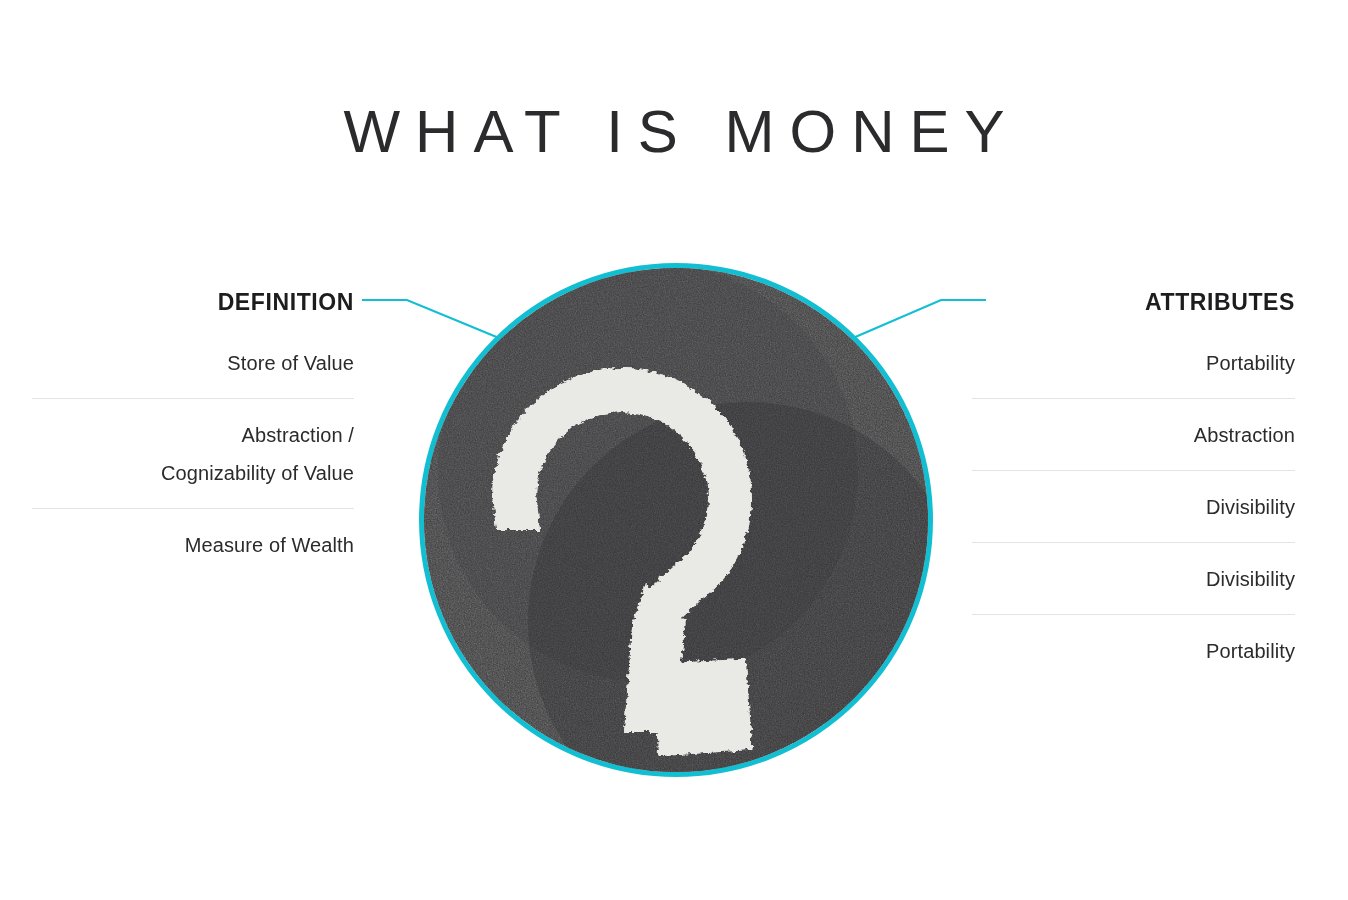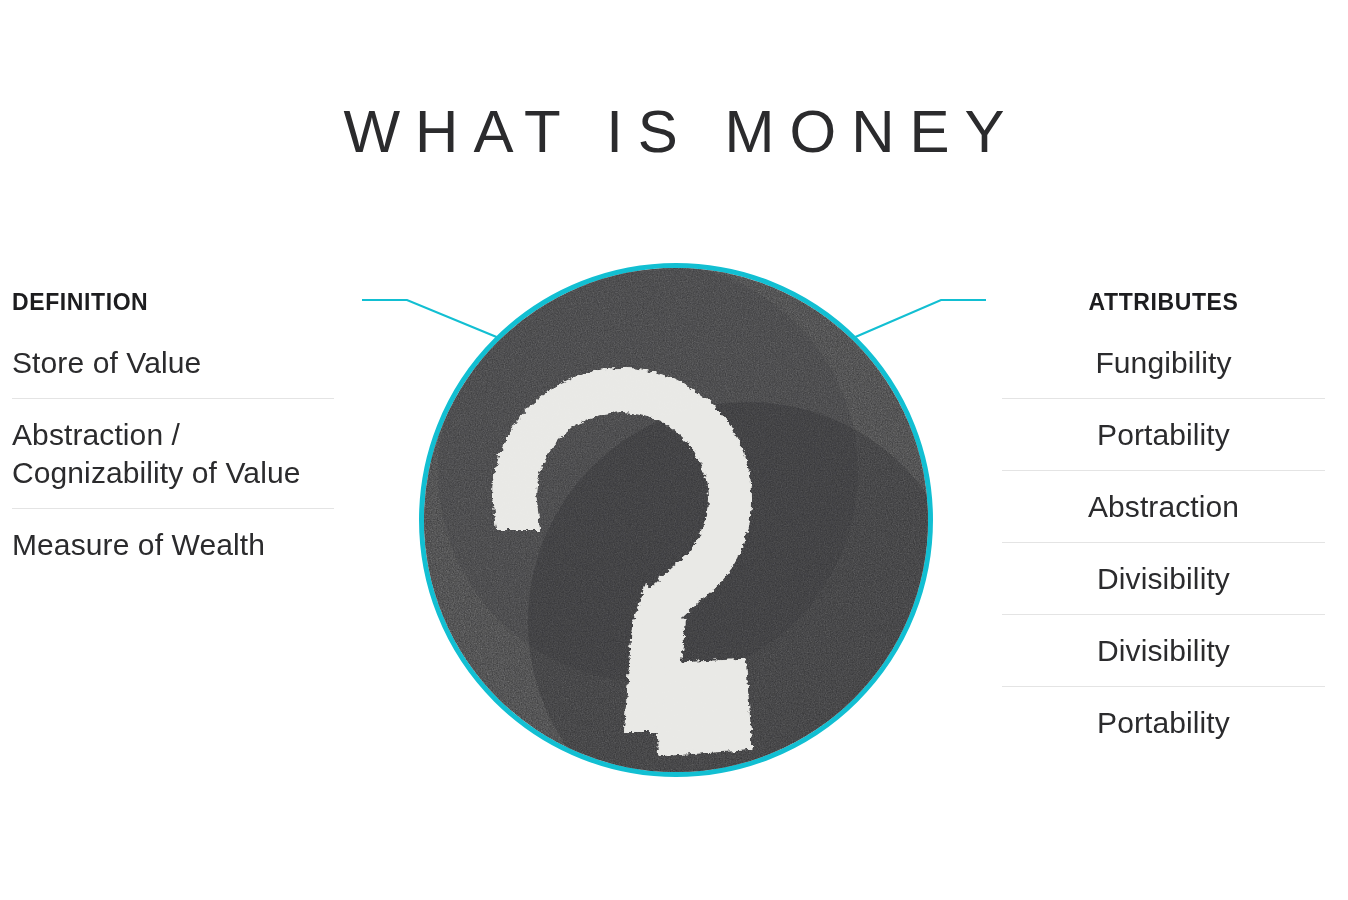--- a/index.html
+++ b/index.html
@@ -40,45 +40,46 @@
     color: #2b2b2d;
     white-space: nowrap;
   }
 
   
   .col {
     position: absolute;
     top: 288px;
   }
   .col-left {
-    left: 12px;
+    left: 32px;
     width: 322px;
+    text-align: right;
   }
   .col-right {
-    left: 1002px;
+    left: 972px;
     width: 323px;
-    text-align: center;
+    text-align: right;
   }
 
   .col-head {
     font-size: 23px;
     font-weight: bold;
     letter-spacing: 0.6px;
     color: #1d1d1f;
     line-height: 1.3;
     margin: 0 0 8px 0;
   }
 
   .items {
     list-style: none;
     margin: 0;
     padding: 0;
   }
   .items li {
-    font-size: 30px;
+    font-size: 20px;
     font-weight: 400;
     color: #2b2b2d;
     line-height: 38px;
     letter-spacing: 0.1px;
     padding: 17px 0 16px 0;
     border-top: 1px solid #e4e4e4;
   }
   .items li:first-child {
     border-top: 0;
     padding-top: 18px;
@@ -192,23 +193,20 @@
       <li>
         <span class="ln">Measure of Wealth</span>
       </li>
     </ul>
   </div>
 
   <div class="col col-right">
     <div class="col-head">ATTRIBUTES</div>
     <ul class="items">
       <li>
-        <span class="ln">Fungibility</span>
-      </li>
-      <li>
         <span class="ln">Portability</span>
       </li>
       <li>
         <span class="ln">Abstraction</span>
       </li>
       <li>
         <span class="ln">Divisibility</span>
       </li>
       <li>
         <span class="ln">Divisibility</span>

